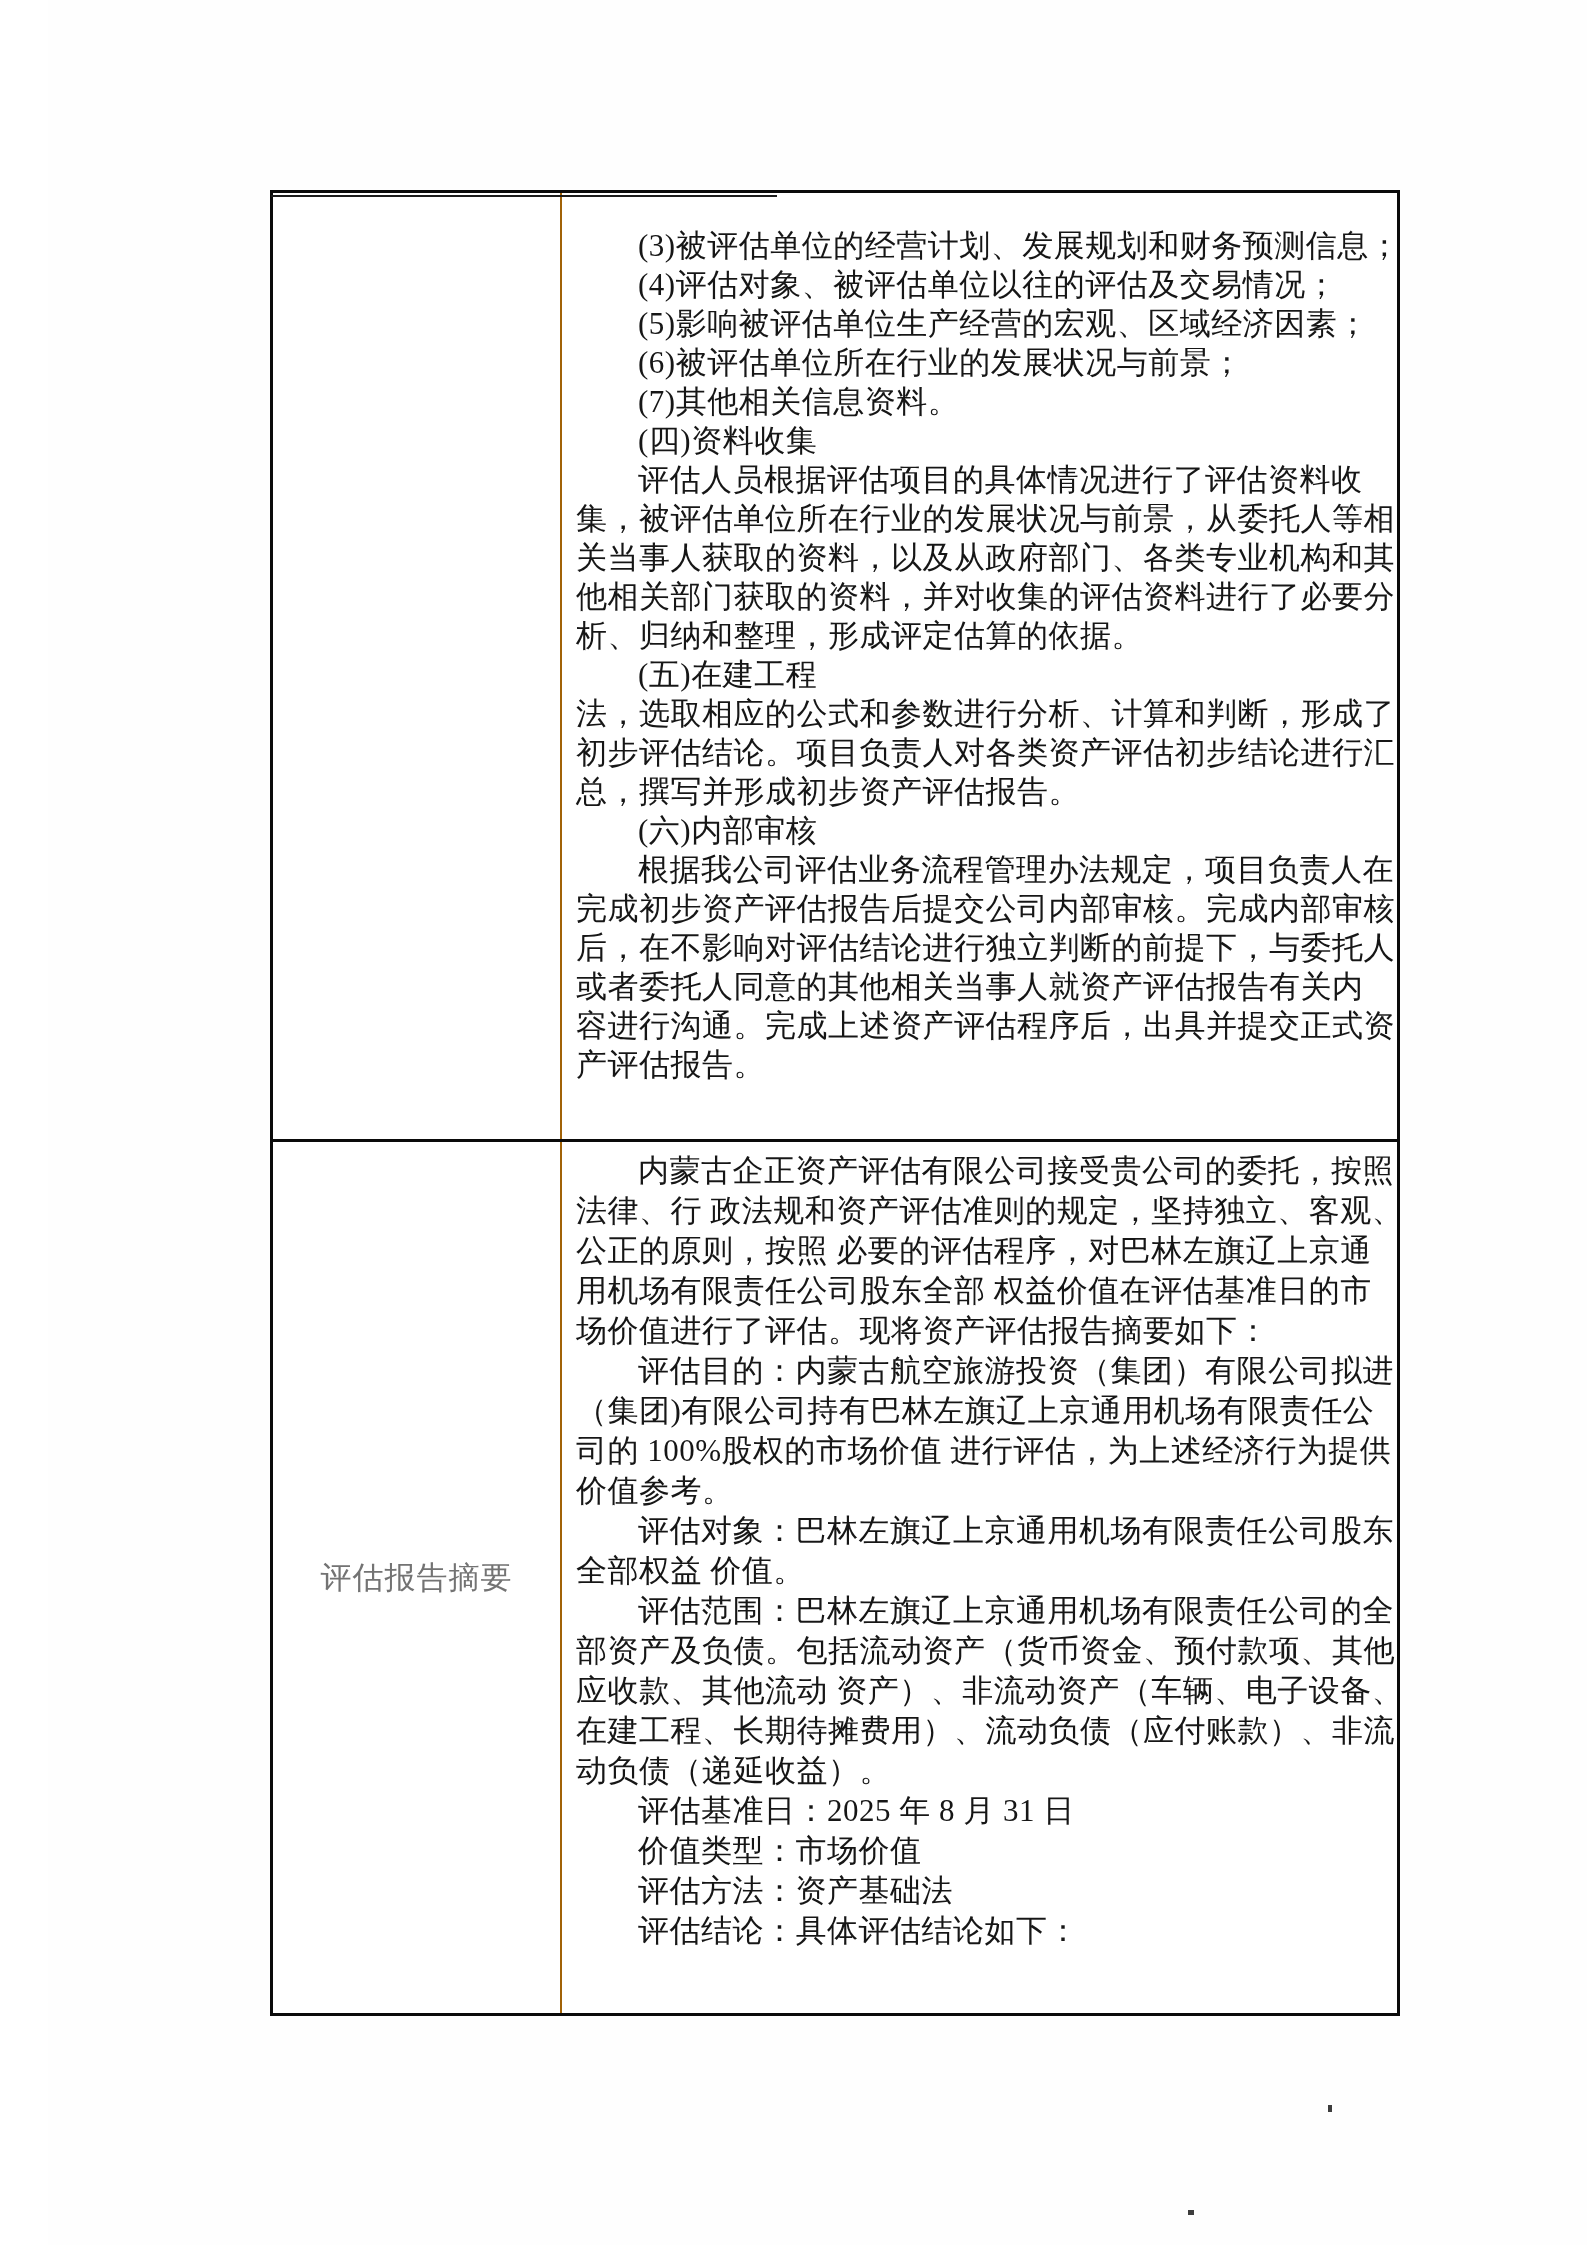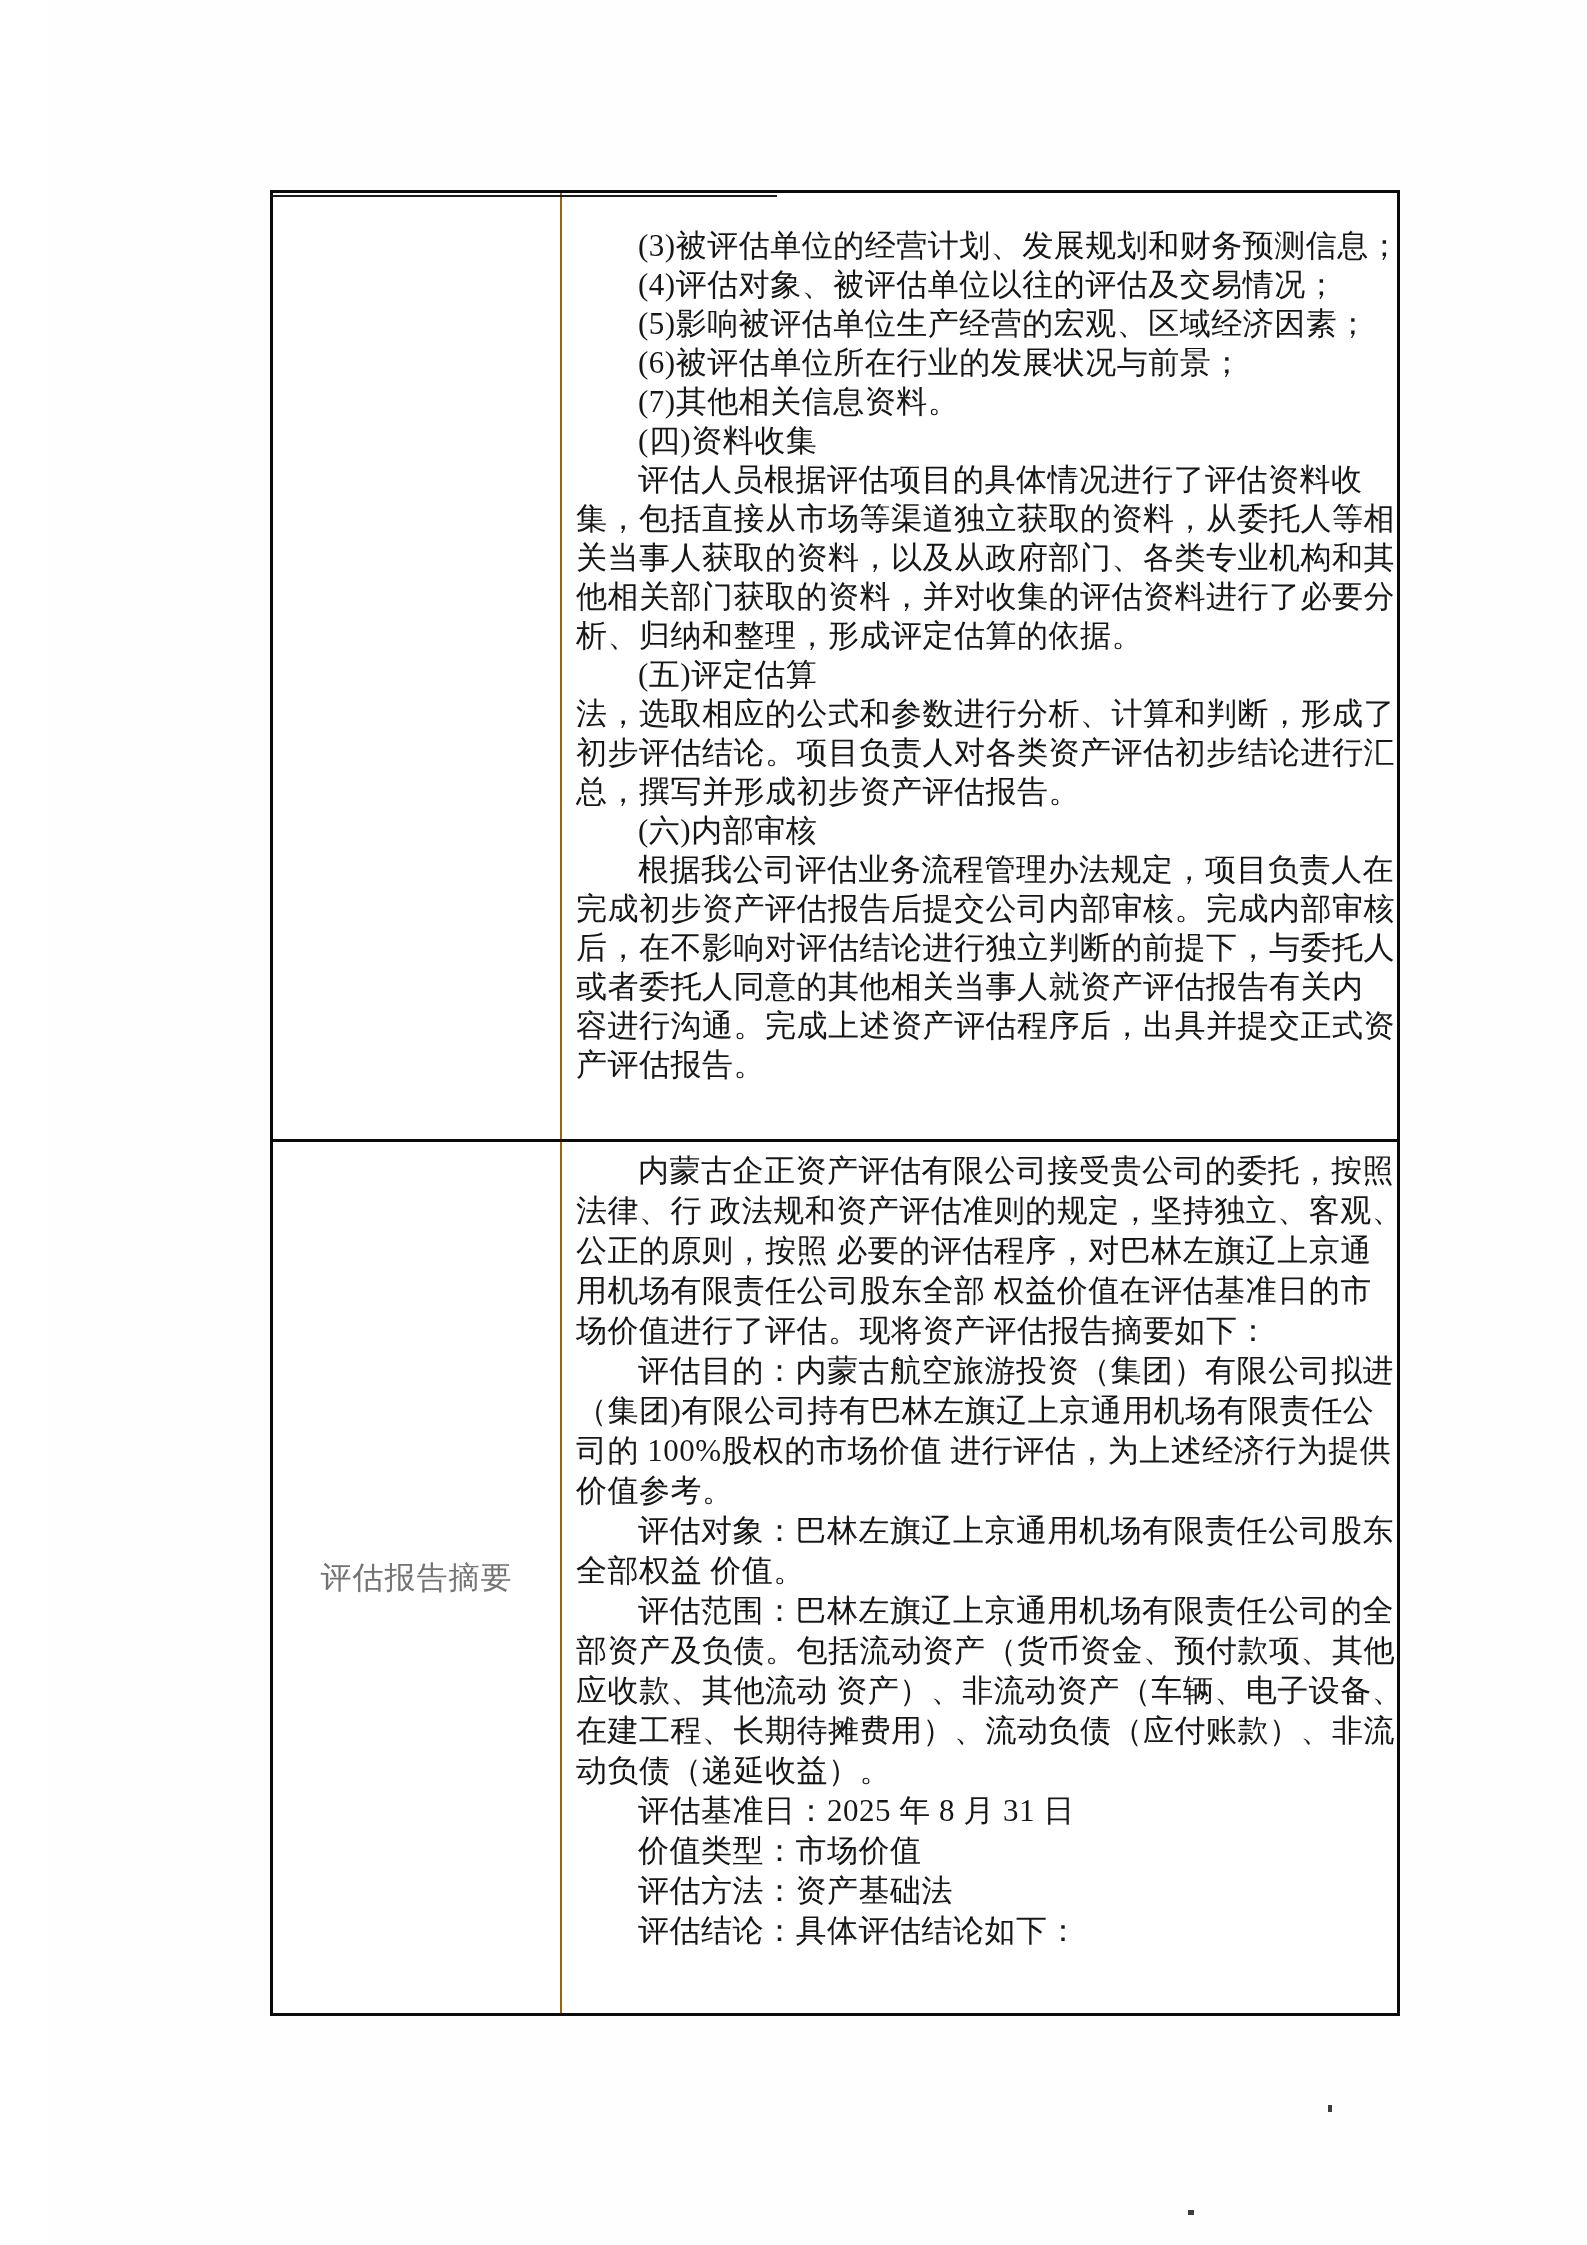--- a/index.html
+++ b/index.html
@@ -98,25 +98,25 @@
     <div class="trow trow-procedure">
       <div class="label-cell"></div>
       <div class="content-cell">
           <div class="tline indent">(3)被评估单位的经营计划、发展规划和财务预测信息；</div>
           <div class="tline indent">(4)评估对象、被评估单位以往的评估及交易情况；</div>
           <div class="tline indent">(5)影响被评估单位生产经营的宏观、区域经济因素；</div>
           <div class="tline indent">(6)被评估单位所在行业的发展状况与前景；</div>
           <div class="tline indent">(7)其他相关信息资料。</div>
           <div class="tline indent">(四)资料收集</div>
           <div class="tline indent">评估人员根据评估项目的具体情况进行了评估资料收</div>
-          <div class="tline">集，包括直接从市场等渠道独立获取的资料，从委托人等相</div>
+          <div class="tline">集，被评估单位所在行业的发展状况与前景，从委托人等相</div>
           <div class="tline">关当事人获取的资料，以及从政府部门、各类专业机构和其</div>
           <div class="tline">他相关部门获取的资料，并对收集的评估资料进行了必要分</div>
           <div class="tline">析、归纳和整理，形成评定估算的依据。</div>
-          <div class="tline indent">(五)评定估算</div>
+          <div class="tline indent">(五)在建工程</div>
           <div class="tline">法，选取相应的公式和参数进行分析、计算和判断，形成了</div>
           <div class="tline">初步评估结论。项目负责人对各类资产评估初步结论进行汇</div>
           <div class="tline">总，撰写并形成初步资产评估报告。</div>
           <div class="tline indent">(六)内部审核</div>
           <div class="tline indent">根据我公司评估业务流程管理办法规定，项目负责人在</div>
           <div class="tline">完成初步资产评估报告后提交公司内部审核。完成内部审核</div>
           <div class="tline">后，在不影响对评估结论进行独立判断的前提下，与委托人</div>
           <div class="tline">或者委托人同意的其他相关当事人就资产评估报告有关内</div>
           <div class="tline">容进行沟通。完成上述资产评估程序后，出具并提交正式资</div>
           <div class="tline">产评估报告。</div>

